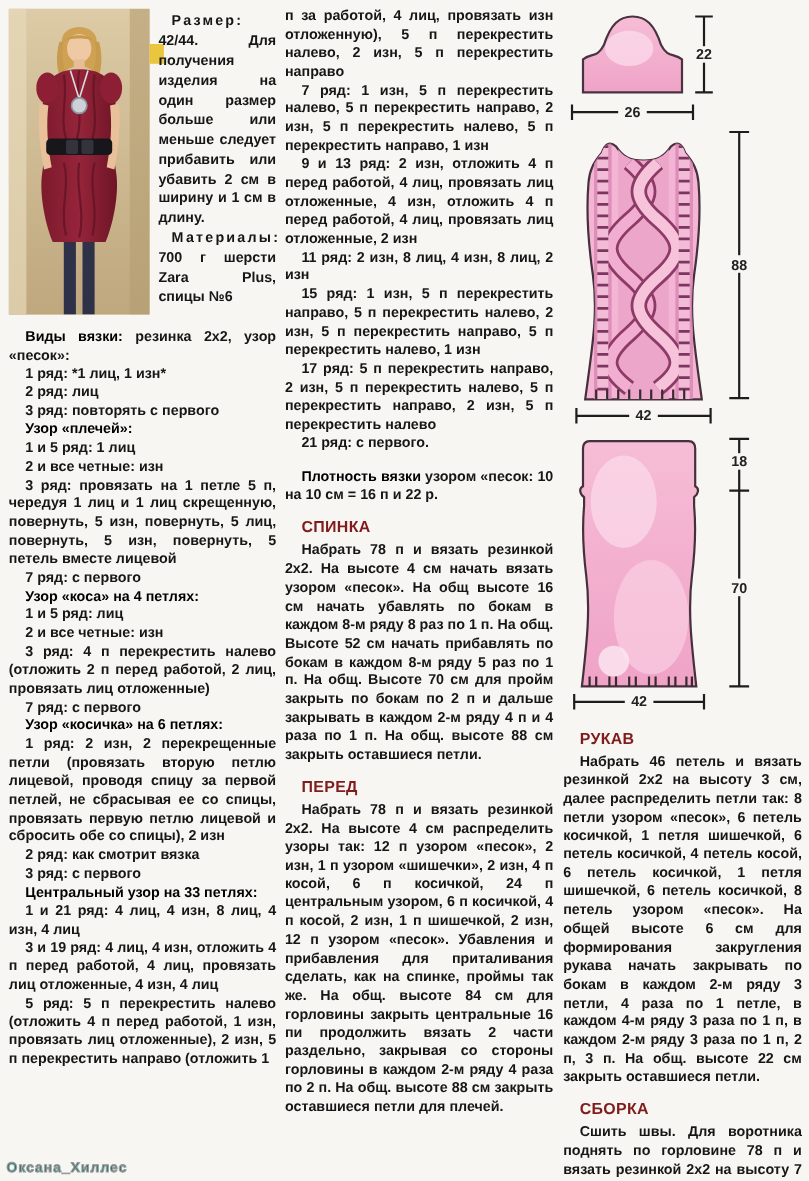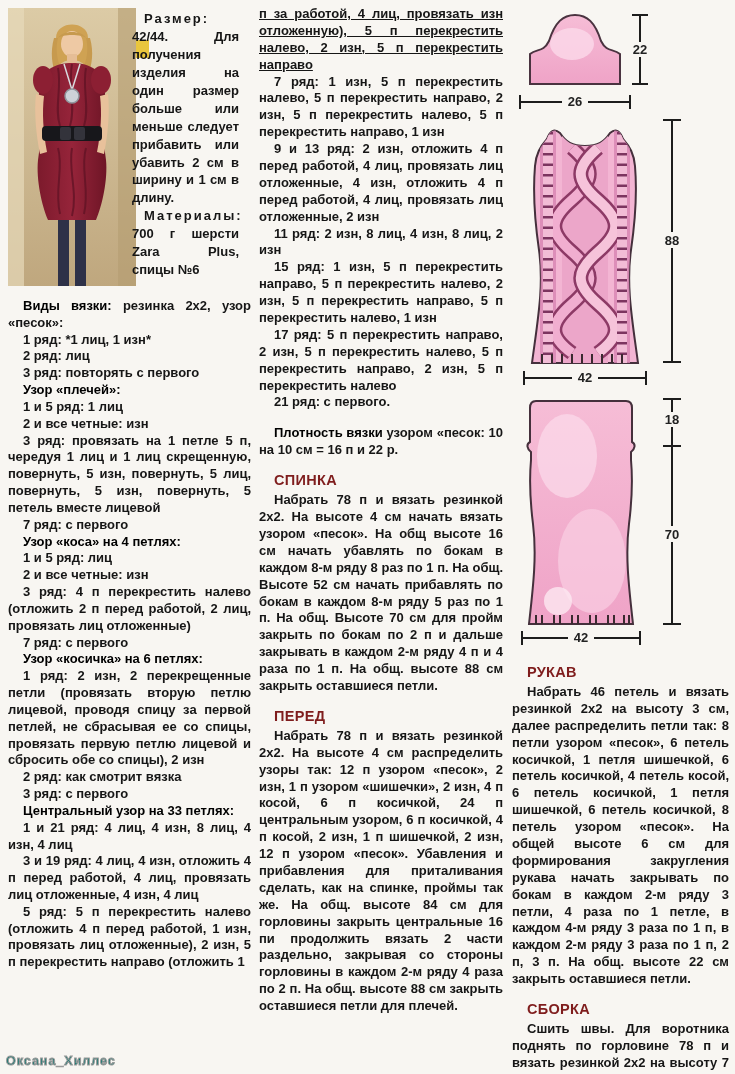--- a/index.html
+++ b/index.html
@@ -8,28 +8,28 @@
     background:#f8f6f2;color:#161616;
     font-family:"Liberation Sans",sans-serif;font-weight:700;
   }
   .col{position:absolute;top:6px;}
   .col1{left:8px;width:243px;}
   .col2{left:259px;width:244px;}
   .col3{left:512px;width:217px;}
 
   .photo{position:absolute;left:0;top:2px;width:128px;height:278px;background:#cdbb96;}
   .yellow-tag{position:absolute;left:128px;top:34px;width:13px;height:18px;background:#e9c63d;}
-  .sidebox{position:absolute;left:124px;top:4px;width:107px;}
+  .sidebox{position:absolute;left:136px;top:4px;width:107px;}
   .sidebox p{margin:0;font-size:13px;line-height:1.38;text-align:justify;text-indent:12px;}
   .spaced{letter-spacing:2px;}
 
   .flow{position:absolute;left:0;top:292px;width:243px;}
   .para{margin:0;font-size:13px;line-height:1.295;text-align:justify;text-indent:15px;}
   .para .lead{font-weight:700;color:#000;}
-  .no-indent{text-indent:0;text-decoration:underline;}
+  .no-indent{text-indent:0;}
   .col2 .para, .col3 .para{font-size:13px;line-height:1.3;}
   .gauge{margin-top:14px;}
 
   .section-header{
     margin:13px 0 4px 0;text-indent:15px;font-size:14.5px;letter-spacing:.3px;
     color:#7f1d1d;font-weight:700;
   }
   .watermark{
     position:absolute;left:6px;bottom:6px;font-size:12.5px;font-weight:700;
     color:#0f766e;-webkit-text-stroke:1px #9a9a9a;letter-spacing:1px;margin-top:38px;

